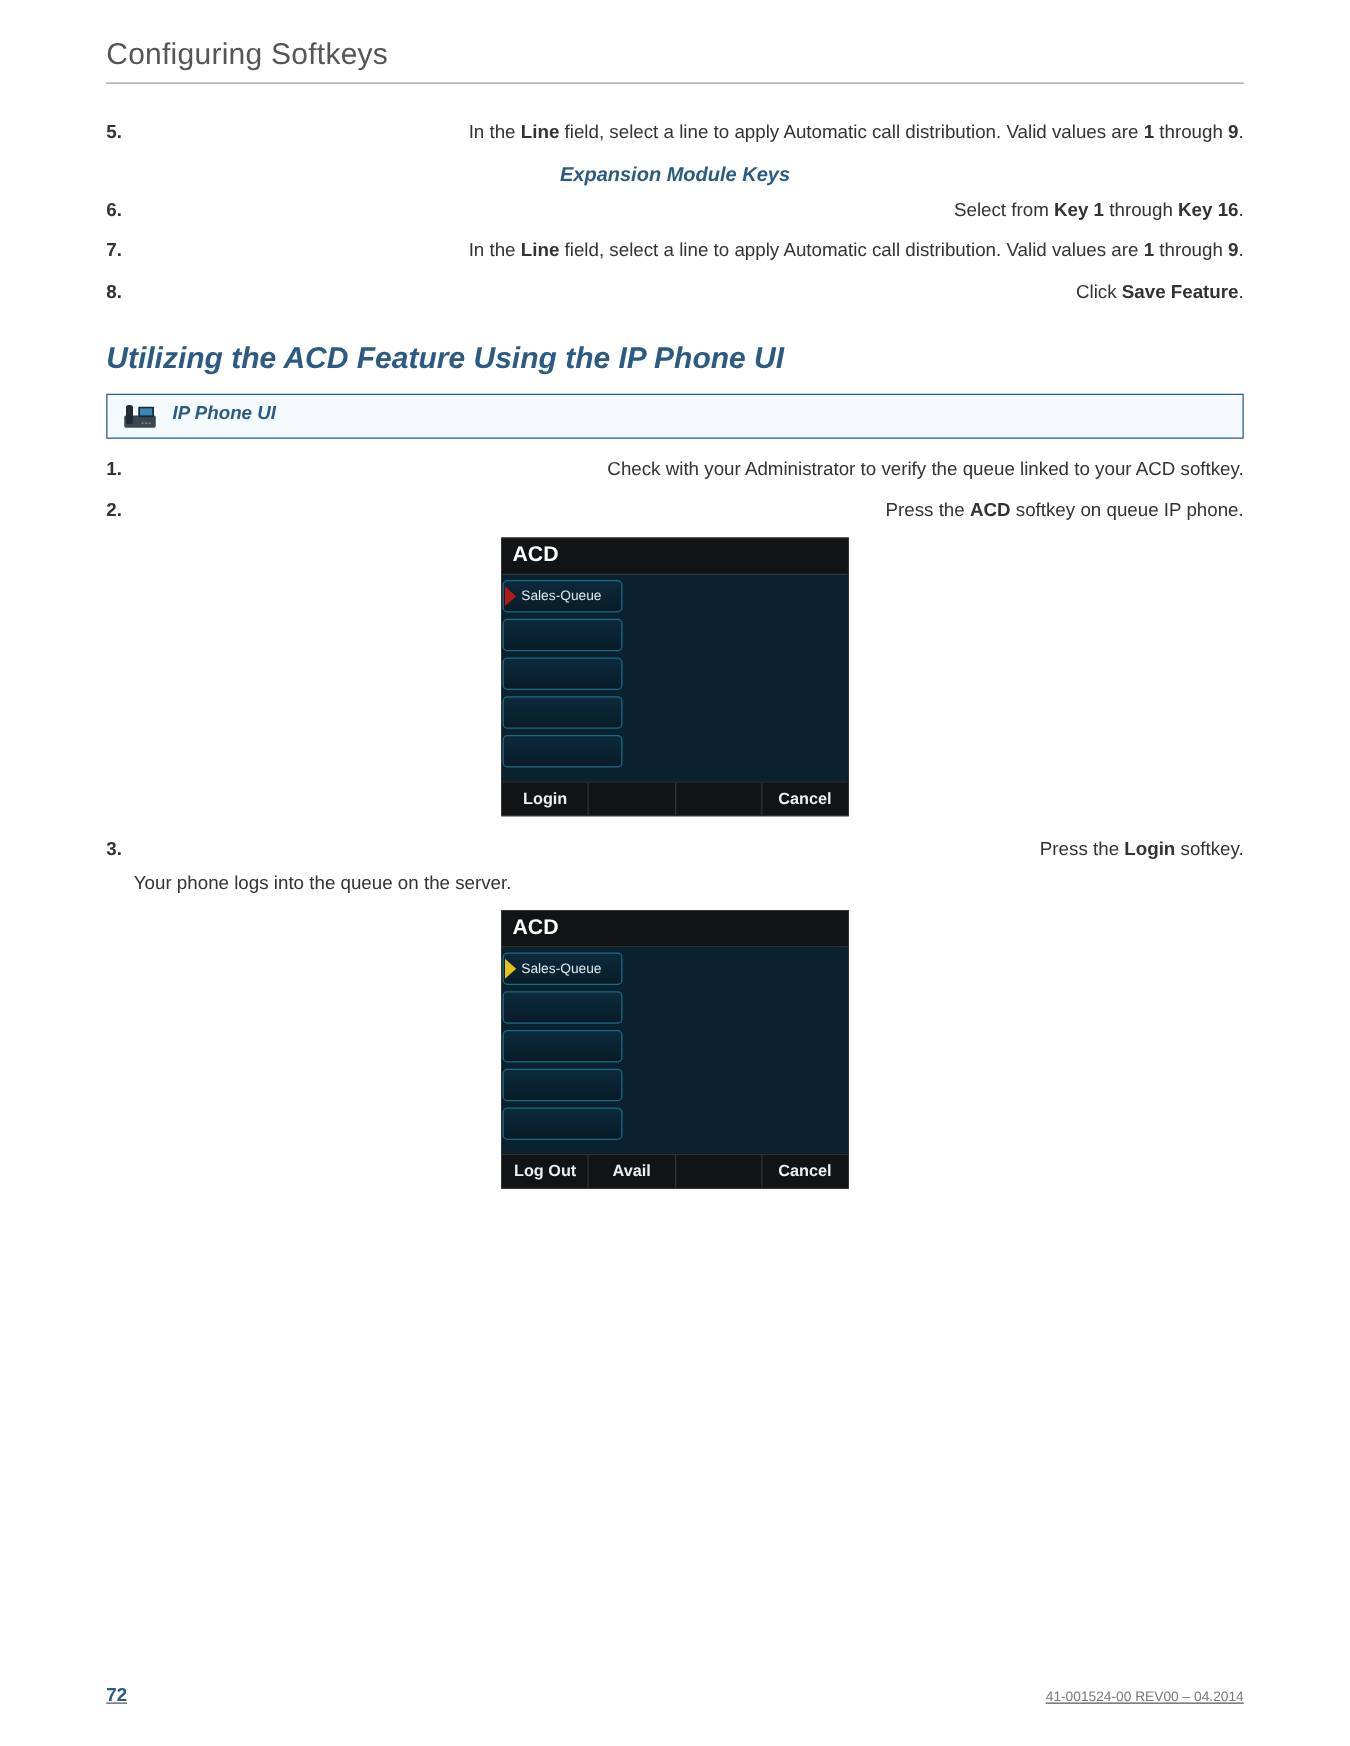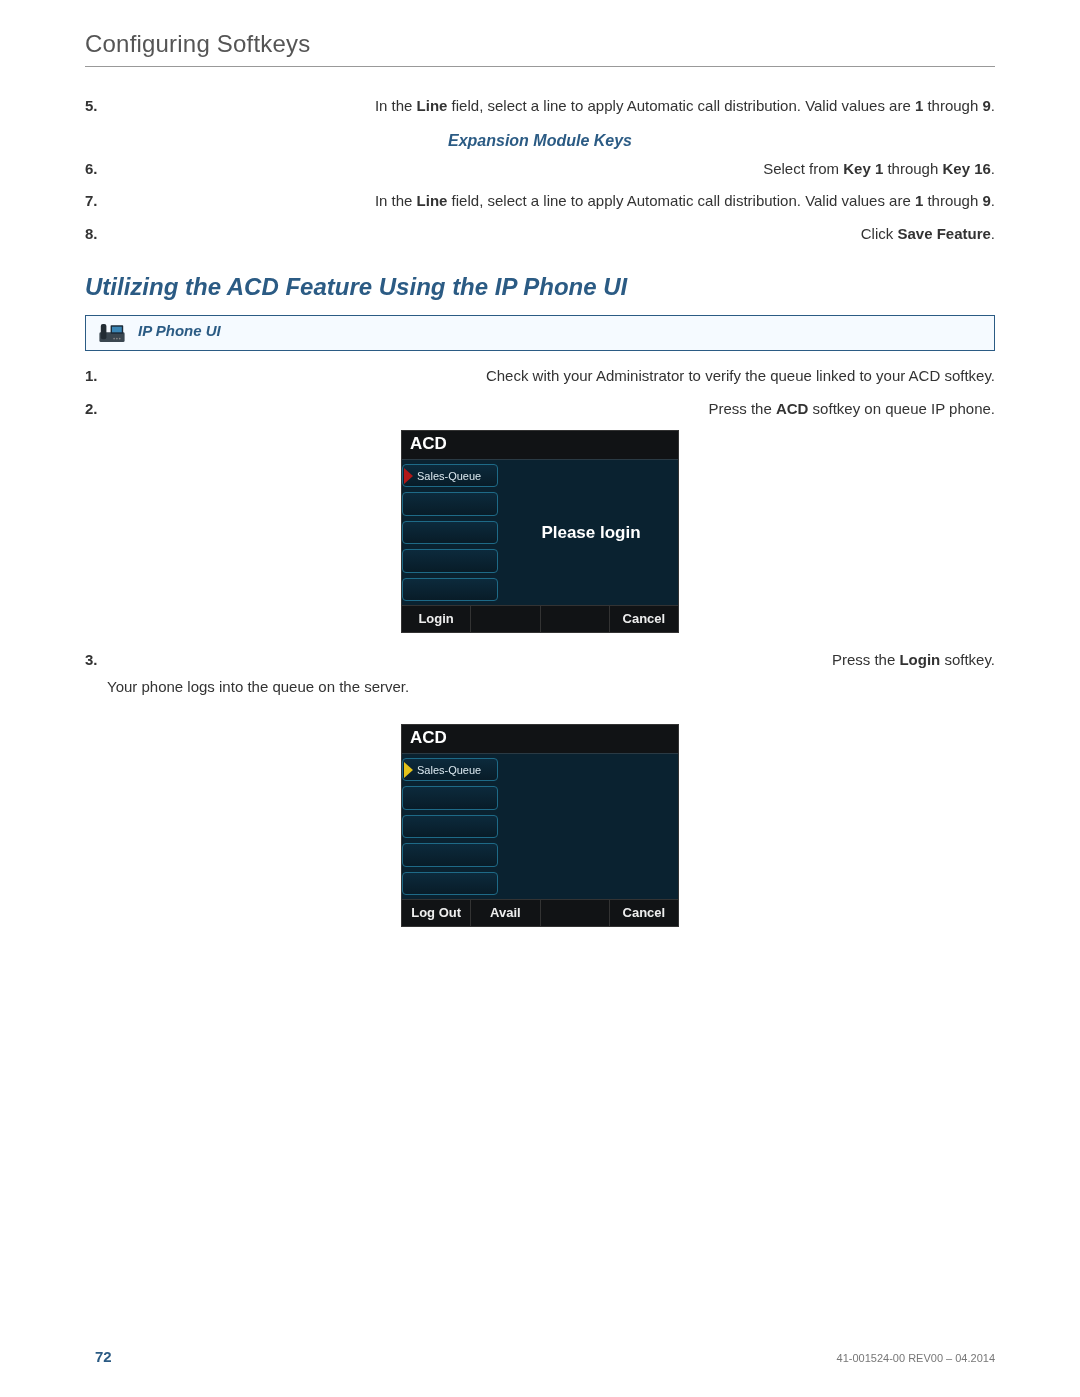--- a/index.html
+++ b/index.html
@@ -79,21 +79,21 @@
     background: #111315;
     color: #fff;
     font-weight: bold;
     font-size: 17px;
     padding: 3px 8px 5px 8px;
     border-bottom: 1px solid #2a3a44;
   }
   .phone-screen .body {
     background: #0a2230;
     display: flex;
-    height: 145px;
+    height: 165px;
     position: relative;
   }
   .phone-screen .sidekeys {
     width: 102px;
     flex: 0 0 102px;
     padding: 4px 6px 4px 0;
     display: flex;
     flex-direction: column;
     gap: 5px;
   }
@@ -140,32 +140,33 @@
     font-size: 13px;
     text-align: center;
     padding: 5px 0 6px 0;
     border-right: 1px solid #333;
   }
   .softkeys .skcell:last-child { border-right: none; }
   .sub-line {
     margin-left: 22px;
     line-height: 1.5;
     margin-top: -6px;
-    margin-bottom: 26px;
+    margin-bottom: 10px;
   }
   .footer {
     position: absolute;
     bottom: 32px;
-    left: 95px;
+    left: 85px;
     right: 85px;
     display: flex;
     justify-content: space-between;
     align-items: baseline;
     font-size: 11px;
     color: #555;
+    text-decoration: underline;
   }
   .footer .page { font-weight: bold; font-size: 15px; color: #2b5b84; }
   .footer .doc { font-size: 11px; color: #777; }
 </style>
 </head>
 <body>
 
 <div class="header-title">Configuring Softkeys</div>
 
 <div class="step-row">
@@ -239,21 +240,20 @@
       <div class="key">
           <span class="marker none"></span>
         </div>
       <div class="key">
           <span class="marker none"></span>
         </div>
       <div class="key">
           <span class="marker none"></span>
         </div>
     </div>
-    <div class="main">Please login</div>
   </div>
   <div class="softkeys">
     <div class="skcell">Login</div>
     <div class="skcell"></div>
     <div class="skcell"></div>
     <div class="skcell">Cancel</div>
   </div>
 </div>
 
 <div class="step-row">

